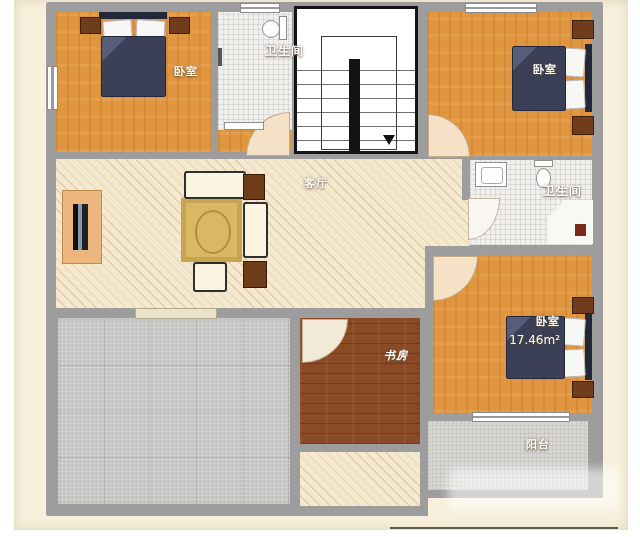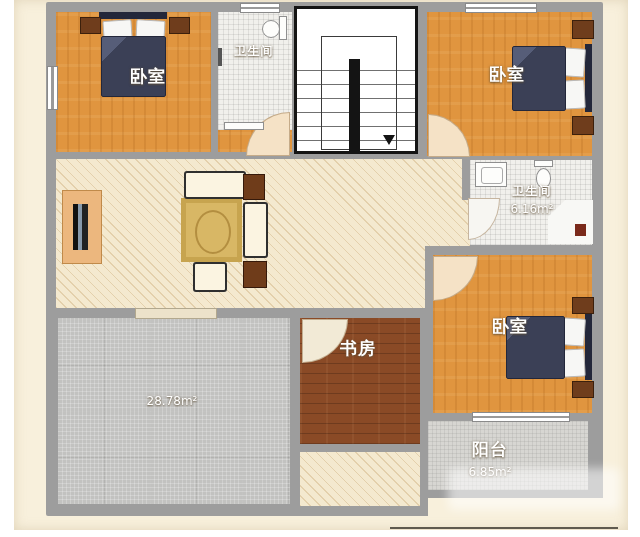--- a/index.html
+++ b/index.html
@@ -66,23 +66,23 @@
   .sidetable{position:absolute;background:#6f3c1a;border:1px solid #35190a;}
   .rug{position:absolute;left:181px;top:198px;width:61px;height:64px;background:#d8b765;
        box-shadow:inset 0 0 0 5px #c7a44f;}
   .rug::after{content:"";position:absolute;left:14px;top:12px;width:32px;height:40px;
               border:2px solid rgba(150,110,35,.55);border-radius:50%;}
   .fixture{position:absolute;background:#fdfdfb;border:1px solid #8f8f8f;box-sizing:border-box;}
   .shower{position:absolute;left:548px;top:200px;width:45px;height:44px;background:#f8f8f5;
           clip-path:polygon(38% 0,100% 0,100% 100%,0 100%,0 38%);}
   .shower-drain{position:absolute;right:7px;bottom:8px;width:11px;height:12px;background:#7a2a1a;}
   
-  .room-label{position:absolute;width:100px;text-align:center;z-index:6;color:#ffffff;
+  .room-label{position:absolute;width:100px;text-align:right;z-index:6;color:#ffffff;
               text-shadow:0 1px 2px rgba(95,80,55,.85),0 0 3px rgba(95,80,55,.5);line-height:1.5;}
-  .room-name{font-size:17px;font-weight:700;letter-spacing:1px;}
+  .room-name{font-size:11px;font-weight:700;letter-spacing:1px;}
   .room-area{font-size:12px;font-weight:400;}
   .wm-blur{position:absolute;left:448px;top:468px;width:172px;height:42px;
            background:rgba(255,255,255,.55);filter:blur(5px);border-radius:6px;z-index:7;}
   .wm-line{position:absolute;left:390px;top:527px;width:228px;height:2px;background:#5f5a4e;z-index:7;}
 </style>
 </head>
 <body>
 
 <div class="canvas">
   <div class="sheet"></div>
@@ -178,34 +178,33 @@
   <div class="room-label" style="left:98px;top:64px;">
     <div class="room-name">卧室</div>
   </div>
   <div class="room-label" style="left:204px;top:42px;">
     <div class="room-name" style="font-size:12px;">卫生间</div>
   </div>
   <div class="room-label" style="left:457px;top:62px;">
     <div class="room-name">卧室</div>
   </div>
   <div class="room-label" style="left:228px;top:176px;">
+    <div class="room-name">客厅</div>
   </div>
   <div class="room-label" style="left:482px;top:182px;">
     <div class="room-name" style="font-size:12px;">卫生间</div>
-    <div class="room-area">6.16m²</div>
   </div>
   <div class="room-label" style="left:460px;top:314px;">
     <div class="room-name">卧室</div>
-  </div>
-  <div class="room-label" style="left:308px;top:336px;">
+    <div class="room-area">17.46m²</div>
+  </div>
+  <div class="room-label" style="left:308px;top:348px;font-style:italic;">
     <div class="room-name">书房</div>
   </div>
   <div class="room-label" style="left:122px;top:392px;">
-    <div class="room-area">28.78m²</div>
-  </div>
-  <div class="room-label" style="left:440px;top:437px;">
+  </div>
+  <div class="room-label" style="left:450px;top:437px;">
     <div class="room-name">阳台</div>
-    <div class="room-area">6.85m²</div>
   </div>
 
   <div class="wm-blur"></div>
   <div class="wm-line"></div>
 </div>
 
 </body></html>

